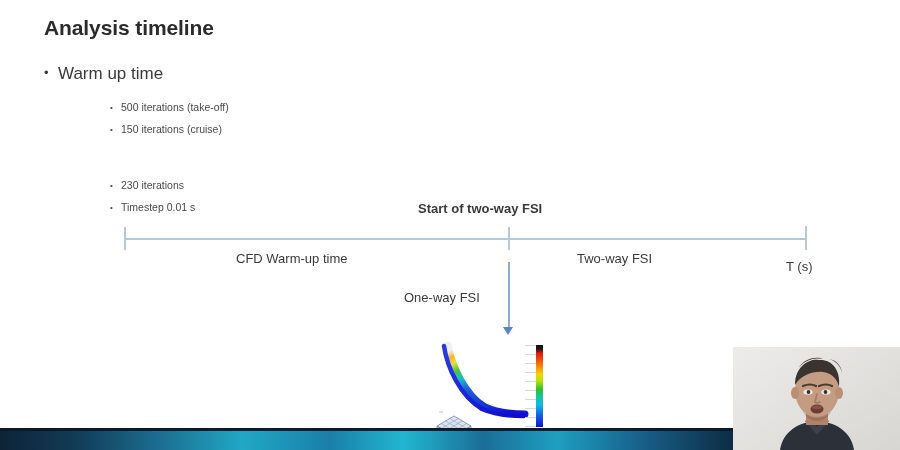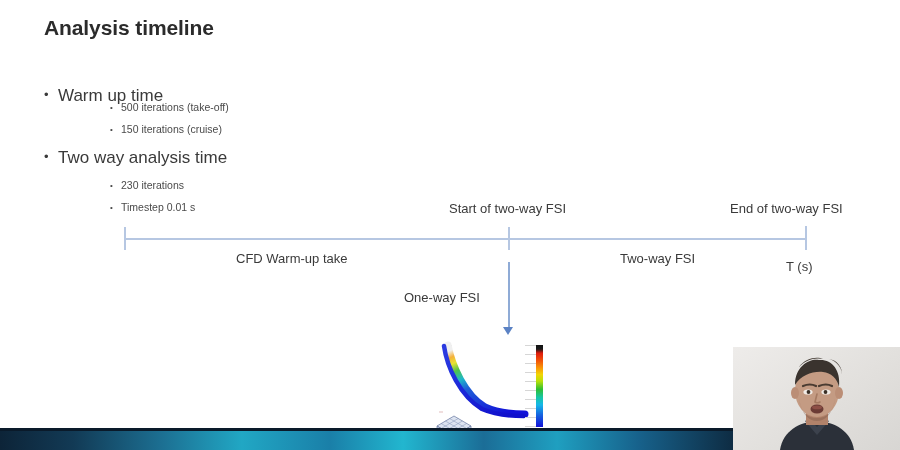--- a/index.html
+++ b/index.html
@@ -96,24 +96,24 @@
     border-right: 5px solid transparent;
     border-top: 8px solid #5b82c4;
   }
 
   .axis-label {
     position: absolute;
     font-size: 13px;
     color: #3a3a3a;
     white-space: nowrap;
   }
-  #label-start-twoway { left: 449px; top: 201px; }
+  #label-start-twoway { left: 418px; top: 201px; font-weight: bold; }
   #label-end-twoway   { left: 730px; top: 201px; }
   #label-cfd-warmup   { left: 236px; top: 251px; }
-  #label-twoway-fsi   { left: 620px; top: 251px; }
+  #label-twoway-fsi   { left: 577px; top: 251px; }
   #label-oneway-fsi   { left: 404px; top: 290px; }
   #label-t-s          { left: 786px; top: 259px; text-align: center; }
 
   
   #figure-area {
     position: absolute;
     left: 425px;
     top: 340px;
     width: 145px;
     height: 100px;
@@ -188,55 +188,51 @@
   }
   #webcam-person { position: absolute; left: 0; top: 0; }
 </style>
 </head>
 <body>
 
 <div id="slide">
 
   <div id="slide-title">Analysis timeline</div>
 
-  <div class="bullet-l1" style="left:44px; top:86px;">
+  <div class="bullet-l1" style="left:44px; top:64px;">
     <span class="dot">•</span><span>Warm up time</span>
   </div>
 
   <div class="bullet-l2" style="left:80px; top:101px;">
     <span class="dot">•</span><span>500 iterations (take-off)</span>
   </div>
 
   <div class="bullet-l2" style="left:80px; top:123px;">
     <span class="dot">•</span><span>150 iterations (cruise)</span>
   </div>
 
-  <div class="bullet-l1" style="left:44px; top:148px;">
-    <span class="dot">•</span><span>Two way analysis time</span>
-  </div>
 
   <div class="bullet-l2" style="left:80px; top:179px;">
     <span class="dot">•</span><span>230 iterations</span>
   </div>
 
   <div class="bullet-l2" style="left:80px; top:201px;">
     <span class="dot">•</span><span>Timestep 0.01 s</span>
   </div>
 
   <div id="timeline-axis"></div>
   <div class="tick" id="tick-start"></div>
   <div class="tick" id="tick-twoway-up"></div>
   <div class="tick" id="tick-end"></div>
 
   <div id="oneway-connector"></div>
   <div id="oneway-arrowhead"></div>
 
   <div class="axis-label" id="label-start-twoway">Start of two-way FSI</div>
-  <div class="axis-label" id="label-end-twoway">End of two-way FSI</div>
-  <div class="axis-label" id="label-cfd-warmup">CFD Warm-up take</div>
+  <div class="axis-label" id="label-cfd-warmup">CFD Warm-up time</div>
   <div class="axis-label" id="label-twoway-fsi">Two-way FSI</div>
   <div class="axis-label" id="label-oneway-fsi">One-way FSI</div>
   <div class="axis-label" id="label-t-s">T (s)</div>
 
   <div id="figure-area">
     <svg id="deform-curve" width="105" height="95" viewBox="0 0 105 95">
       <defs>
         <linearGradient id="g-outer" x1="0.18" y1="0" x2="0.72" y2="1">
           <stop offset="0%" stop-color="#f0f0f0"></stop>
           <stop offset="8%" stop-color="#f5b13a"></stop>

